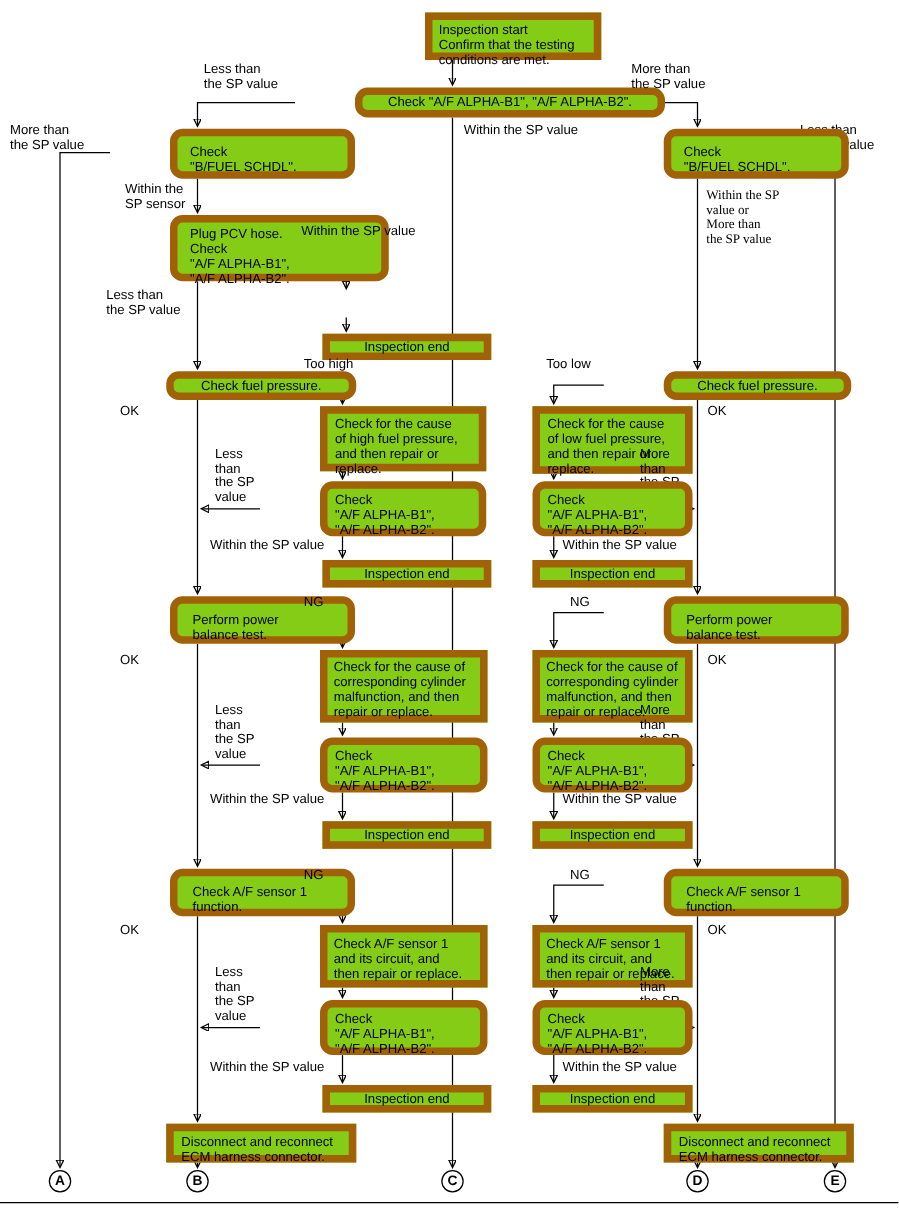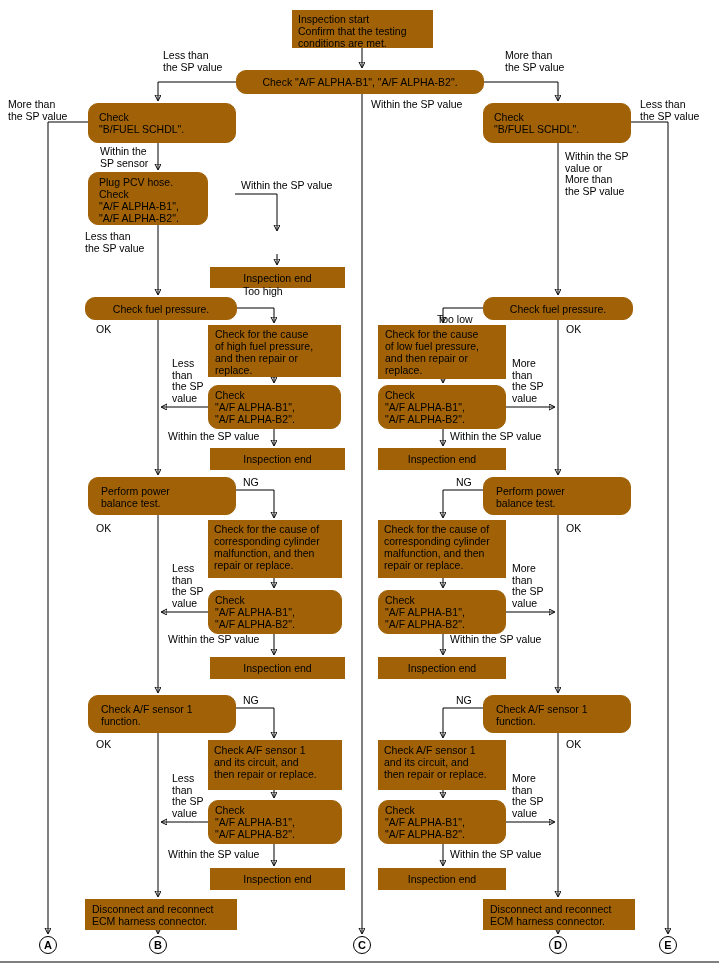--- a/index.html
+++ b/index.html
@@ -2,23 +2,24 @@
 <html><head>
 <meta charset="utf-8">
 <style>
   html,body{margin:0;padding:0;background:#fff;}
   .canvas{
     position:relative;width:719px;height:974px;background:#fff;
     font-family:"Liberation Sans", sans-serif;font-size:10.5px;color:#000;
     overflow:hidden;
   }
   .box{
-    position:absolute;border:1px solid #a16207;background:#a16207;
+    position:absolute;border:6px solid #a16207;background:#84cc16;
     box-sizing:border-box;padding:3px 7px;line-height:12px;
     white-space:pre-line;
+    margin-left:48px;
   }
   .rd{border-radius:10px;}
   .ctr{display:flex;align-items:center;justify-content:center;text-align:center;padding:0 4px;}
   .lbl{position:absolute;white-space:pre-line;line-height:11.5px;}
   .conn{
     position:absolute;width:18px;height:18px;border:1.6px solid #000;border-radius:50%;
     display:flex;align-items:center;justify-content:center;
     font-size:11px;font-weight:bold;background:#fff;box-sizing:border-box;
   }
   svg.lines{position:absolute;left:0;top:0;}
@@ -100,21 +101,21 @@
   <div class="lbl" style="left:371px;top:99px;">Within the SP value</div>
   <div class="lbl" style="left:8px;top:99px;">More than
 the SP value</div>
   <div class="lbl" style="left:640px;top:99px;">Less than
 the SP value</div>
 
   <div class="box rd" style="left:88px;top:103px;width:148px;height:40px;padding:7px 10px;">Check
 "B/FUEL SCHDL".</div>
   <div class="lbl" style="left:100px;top:146px;">Within the
 SP sensor</div>
-  <div class="box rd" style="left:88px;top:172px;width:120px;height:53px;padding:3px 10px;">Plug PCV hose.
+  <div class="box rd" style="left:88px;top:172px;width:175px;height:53px;padding:3px 10px;">Plug PCV hose.
 Check
 "A/F ALPHA-B1",
 "A/F ALPHA-B2".</div>
   <div class="lbl" style="left:241px;top:180px;">Within the SP value</div>
   <div class="box ctr" style="left:210px;top:267px;width:135px;height:21px;">Inspection end</div>
   <div class="lbl" style="left:85px;top:231px;">Less than
 the SP value</div>
 
   <div class="box rd ctr" style="left:85px;top:297px;width:152px;height:23px;">Check fuel pressure.</div>
   <div class="lbl" style="left:243px;top:286px;">Too high</div>
@@ -166,27 +167,27 @@
 "A/F ALPHA-B1",
 "A/F ALPHA-B2".</div>
   <div class="lbl" style="left:168px;top:849px;">Within the SP value</div>
   <div class="box ctr" style="left:210px;top:868px;width:135px;height:22px;">Inspection end</div>
 
   <div class="box" style="left:85px;top:899px;width:152px;height:31px;padding:3px 6px;">Disconnect and reconnect
 ECM harness connector.</div>
 
   <div class="box rd" style="left:483px;top:103px;width:148px;height:40px;padding:7px 10px;">Check
 "B/FUEL SCHDL".</div>
-  <div class="lbl" style="left:565px;top:151px;">Within the SP
+  <div class="lbl" style="left:565px;top:151px;font-family:Liberation Serif, serif;">Within the SP
 value or
 More than
 the SP value</div>
 
   <div class="box rd ctr" style="left:483px;top:297px;width:150px;height:23px;">Check fuel pressure.</div>
-  <div class="lbl" style="left:437px;top:286px;margin-top:28px;">Too low</div>
+  <div class="lbl" style="left:437px;top:286px;">Too low</div>
   <div class="lbl" style="left:566px;top:324px;">OK</div>
   <div class="box" style="left:378px;top:325px;width:128px;height:54px;padding:2px 6px;">Check for the cause
 of low fuel pressure,
 and then repair or
 replace.</div>
   <div class="lbl" style="left:512px;top:358px;">More
 than
 the SP
 value</div>
   <div class="box rd" style="left:378px;top:385px;width:128px;height:44px;padding:3px 6px;">Check

